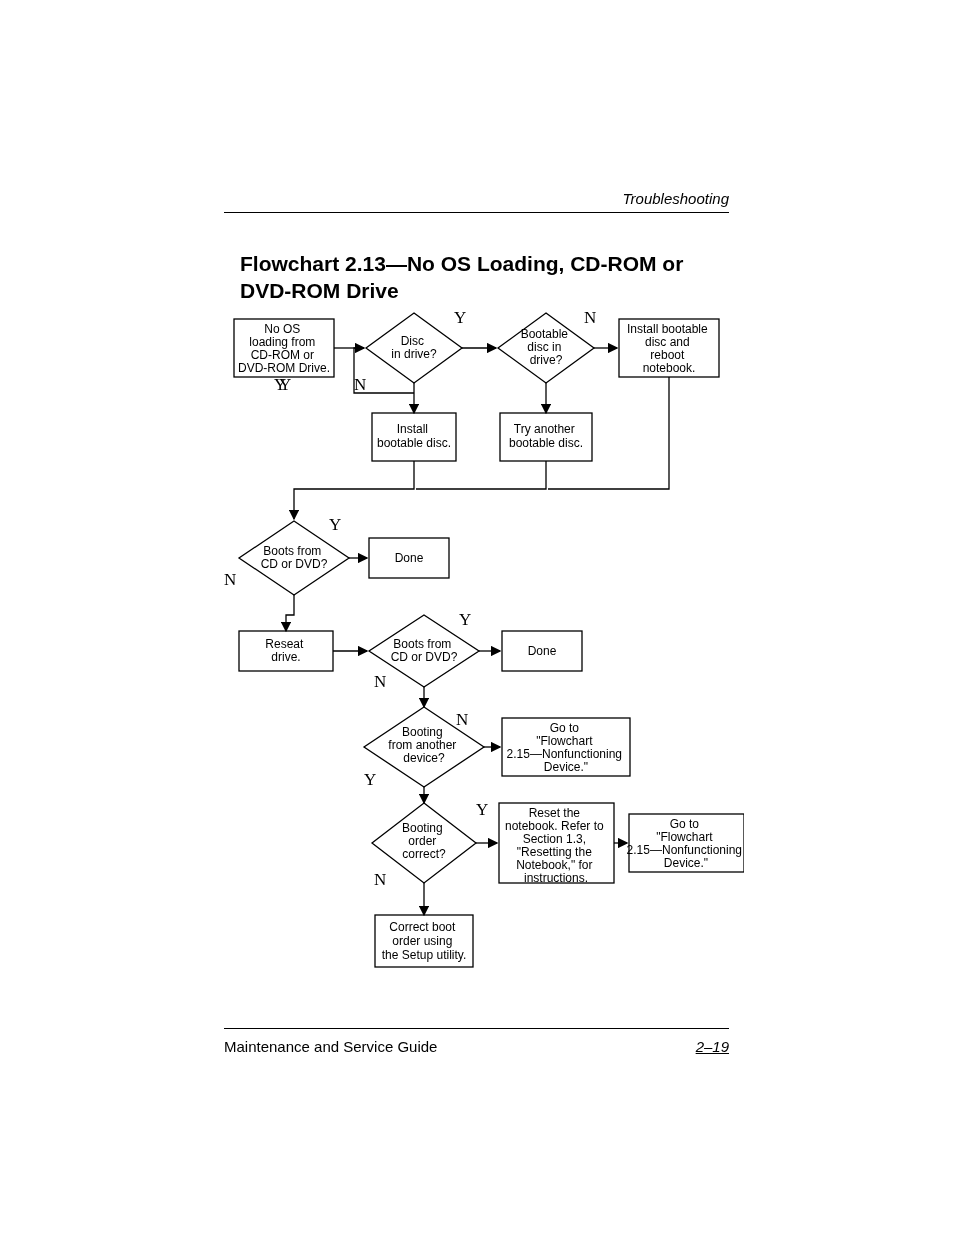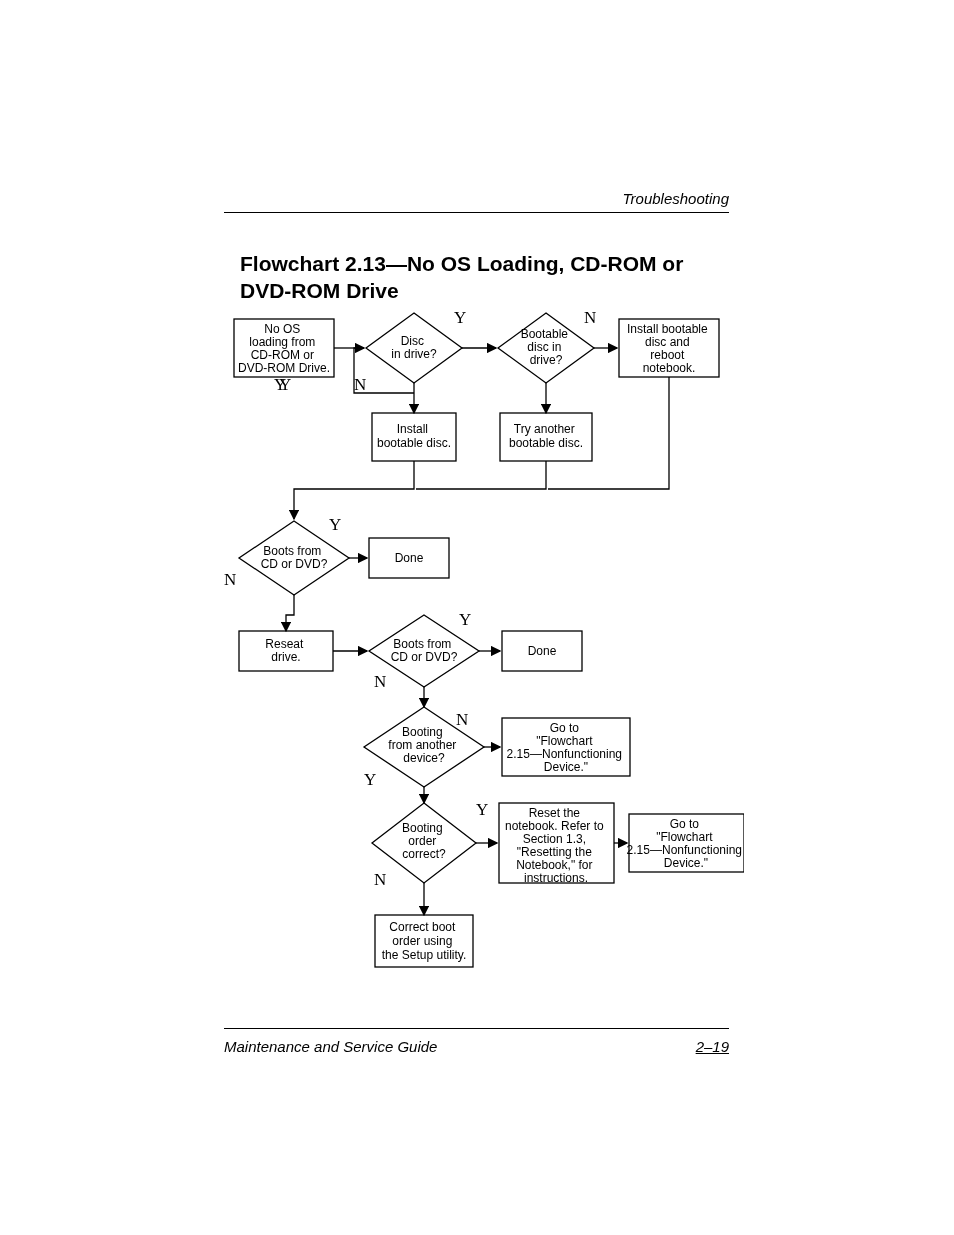--- a/index.html
+++ b/index.html
@@ -38,21 +38,20 @@
   }
   .rule-bottom{
     position:absolute;
     left:224px; right:225px;
     top:1028px;
     border-top:1.5px solid #000;
   }
   .footer-left{
     position:absolute;
     left:224px; top:1038px;
-    font-style:italic;
     font-size:15px;
   }
   .footer-right{
     position:absolute;
     right:225px; top:1038px;
     font-style:italic;
     font-size:15px;
     text-decoration:underline;
   }
   .link{ color:#0000cc; }

